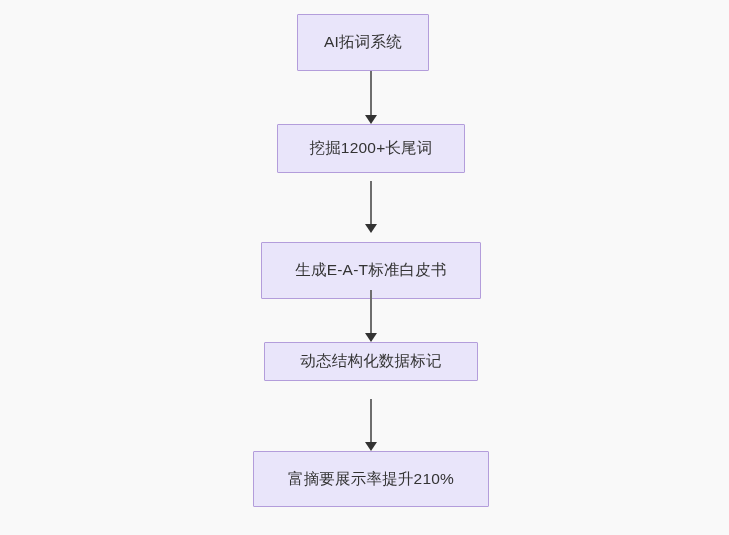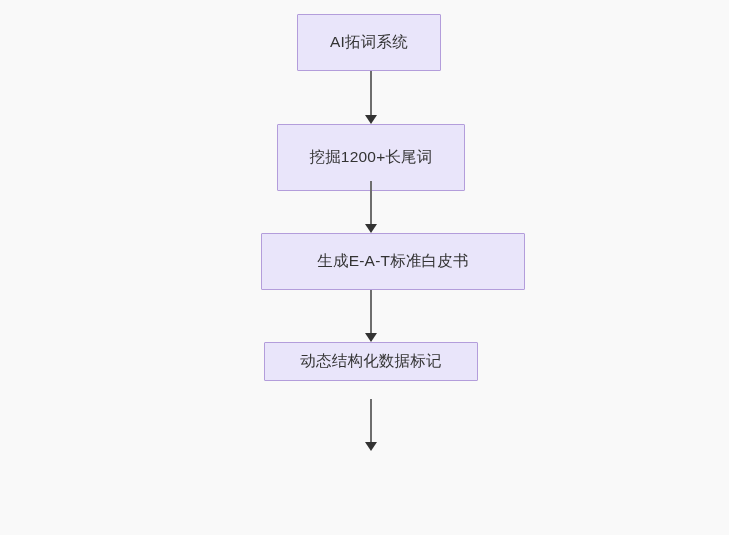--- a/index.html
+++ b/index.html
@@ -35,23 +35,23 @@
     white-space: nowrap;
     border-radius: 1px;
   }
 
   .node-label {
     display: block;
     padding: 0 18px;
   }
 
   
-  .node-1 { position: absolute; left: 297px; top: 14px;  width: 144px; height: 57px; }
-  .node-2 { position: absolute; left: 277px; top: 124px; width: 188px; height: 67px; }
-  .node-3 { position: absolute; left: 261px; top: 233px; width: 264px; height: 57px; }
+  .node-1 { position: absolute; left: 297px; top: 14px;  width: 132px; height: 57px; }
+  .node-2 { position: absolute; left: 277px; top: 124px; width: 188px; height: 49px; }
+  .node-3 { position: absolute; left: 261px; top: 242px; width: 220px; height: 57px; }
   .node-4 { position: absolute; left: 264px; top: 342px; width: 214px; height: 39px; }
   .node-5 { position: absolute; left: 253px; top: 451px; width: 236px; height: 56px; }
 
   .connector {
     position: absolute;
     width: 14px;
     left: 364px;
   }
   .connector .line {
     position: absolute;
@@ -120,14 +120,17 @@
 
   <div class="node node-4">
     <span class="node-label">动态结构化数据标记</span>
   </div>
 
   <div class="connector conn-4">
     <div class="line"></div>
     <div class="head"></div>
   </div>
 
+  <div class="node node-5">
+    <span class="node-label">富摘要展示率提升210%</span>
+  </div>
 
 </div>
 
 </body></html>

